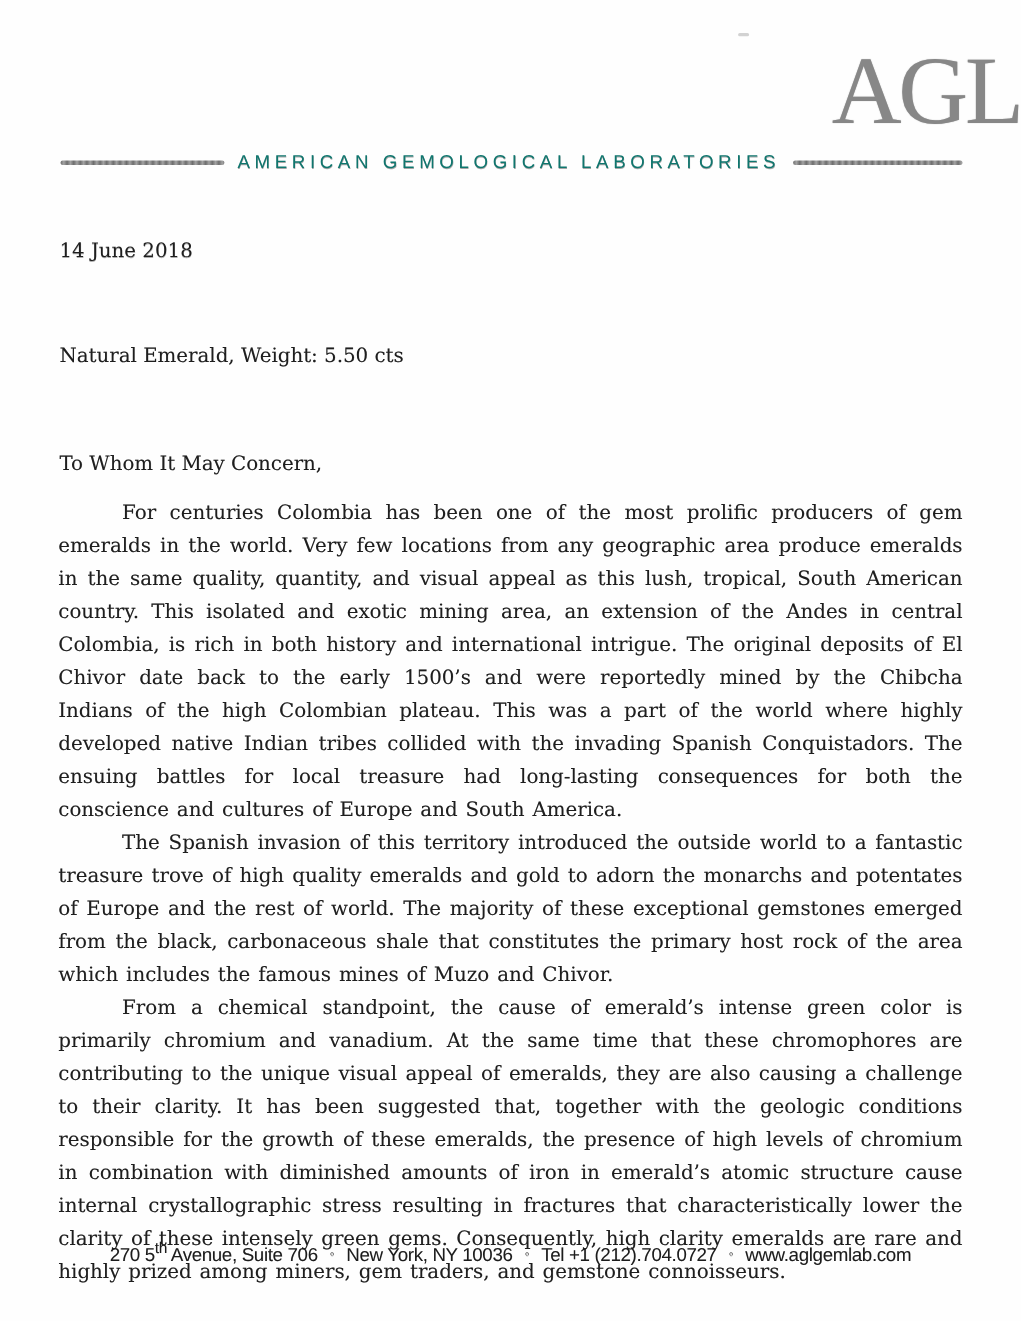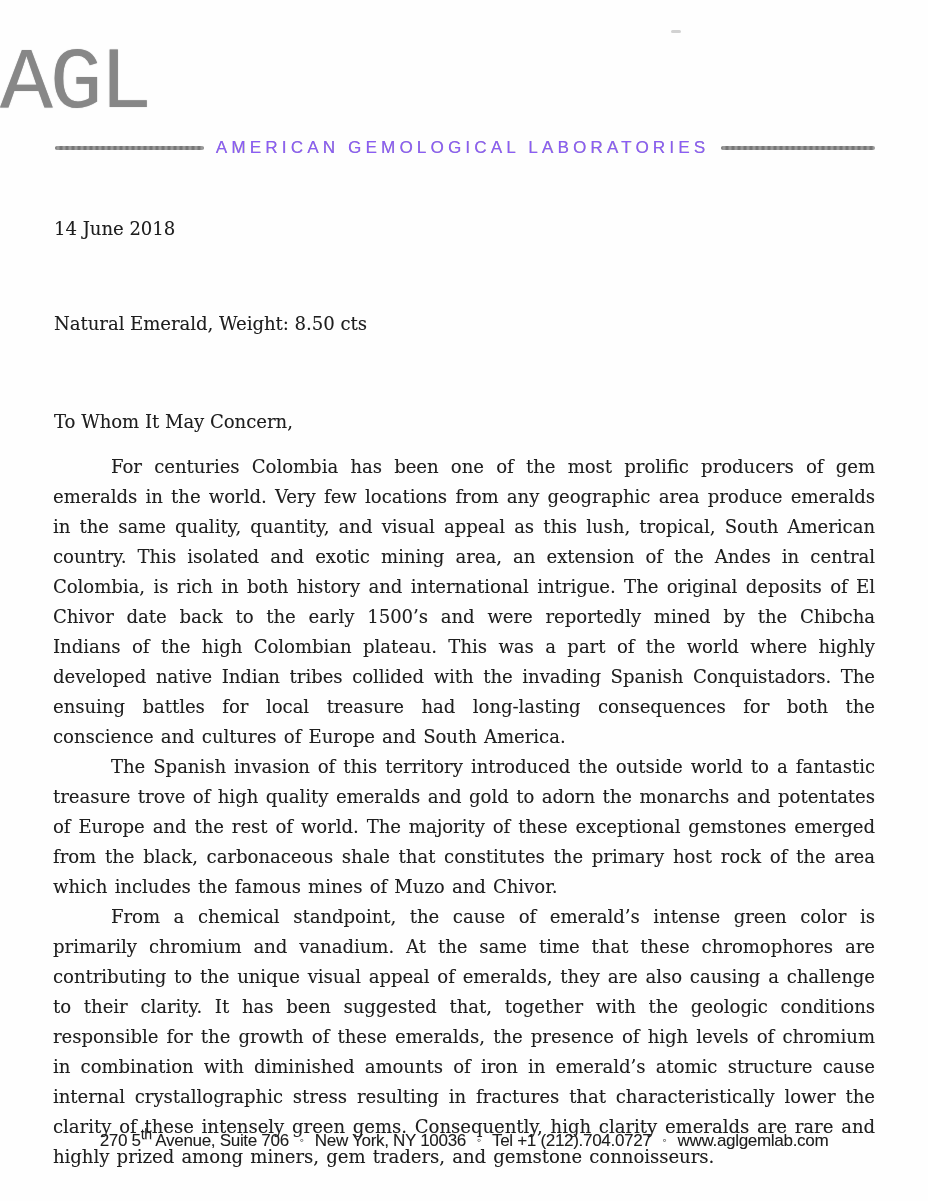--- a/index.html
+++ b/index.html
@@ -15,22 +15,22 @@
     font-family: "DejaVu Serif", serif;
     color: #1e1e1e;
   }
 
   
   .logo {
     position: absolute;
     top: 44px;
     left: 0;
     width: 100%;
-    text-align: left;
-    font-family: Liberation Mono, monospace;
+    text-align: right;
+    font-family: Liberation Serif, serif;
     font-size: 88px;
     line-height: 80px;
     letter-spacing: -3px;
     color: #878787;
     text-shadow: 0 0 1px rgba(120,120,120,0.6);
   }
 
   .org-row {
     position: absolute;
     top: 136px;
@@ -45,21 +45,21 @@
     height: 4px;
     border-radius: 2px;
     background: repeating-linear-gradient(90deg, #6e6e6e 0px, #a3a3a3 3px, #6e6e6e 6px);
   }
   .org-rule.left  { width: 182px; margin-right: 12px; }
   .org-rule.right { width: 188px; margin-left: 12px; }
   .org-name {
     font-family: "Liberation Sans", sans-serif;
     font-size: 17px;
     letter-spacing: 4.2px;
-    color: #8b5cf6;
+    color: #0f766e;
     white-space: nowrap;
     text-shadow: 0.3px 0.3px 0 rgba(60,60,60,0.45);
   }
 
   .scan-artifact {
     position: absolute;
     top: 30px;
     left: 671px;
     width: 10px;
     height: 3px;
@@ -143,21 +143,21 @@
 
   <div class="org-row">
     <div class="org-rule left"></div>
     <div class="org-name">AMERICAN GEMOLOGICAL LABORATORIES</div>
     <div class="org-rule right"></div>
   </div>
 
   <div class="date-line letter-text">14 June 2018</div>
 
   <div class="item-block letter-text">
-    <div>Natural Emerald, Weight: 8.50 cts</div>
+    <div>Natural Emerald, Weight: 5.50 cts</div>
   </div>
 
   <div class="salutation letter-text">To Whom It May Concern,</div>
 
   <div class="body-block letter-text">
     <p>For centuries Colombia has been one of the most prolific producers of gem emeralds in the world. Very few locations from any geographic area produce emeralds in the same quality, quantity, and visual appeal as this lush, tropical, South American country. This isolated and exotic mining area, an extension of the Andes in central Colombia, is rich in both history and international intrigue. The original deposits of El Chivor date back to the early 1500’s and were reportedly mined by the Chibcha Indians of the high Colombian plateau. This was a part of the world where highly developed native Indian tribes collided with the invading Spanish Conquistadors. The ensuing battles for local treasure had long-lasting consequences for both the conscience and cultures of Europe and South America.</p>
     <p>The Spanish invasion of this territory introduced the outside world to a fantastic treasure trove of high quality emeralds and gold to adorn the monarchs and potentates of Europe and the rest of world. The majority of these exceptional gemstones emerged from the black, carbonaceous shale that constitutes the primary host rock of the area which includes the famous mines of Muzo and Chivor.</p>
     <p>From a chemical standpoint, the cause of emerald’s intense green color is primarily chromium and vanadium. At the same time that these chromophores are contributing to the unique visual appeal of emeralds, they are also causing a challenge to their clarity. It has been suggested that, together with the geologic conditions responsible for the growth of these emeralds, the presence of high levels of chromium in combination with diminished amounts of iron in emerald’s atomic structure cause internal crystallographic stress resulting in fractures that characteristically lower the clarity of these intensely green gems. Consequently, high clarity emeralds are rare and highly prized among miners, gem traders, and gemstone connoisseurs.</p>
   </div>
 

